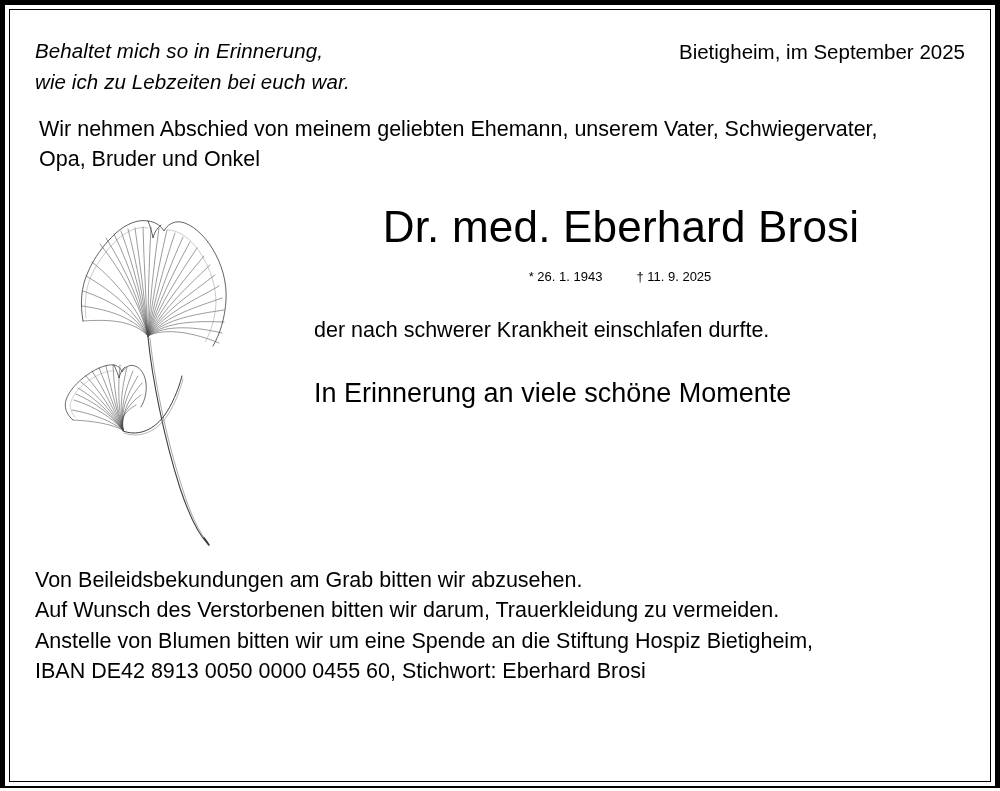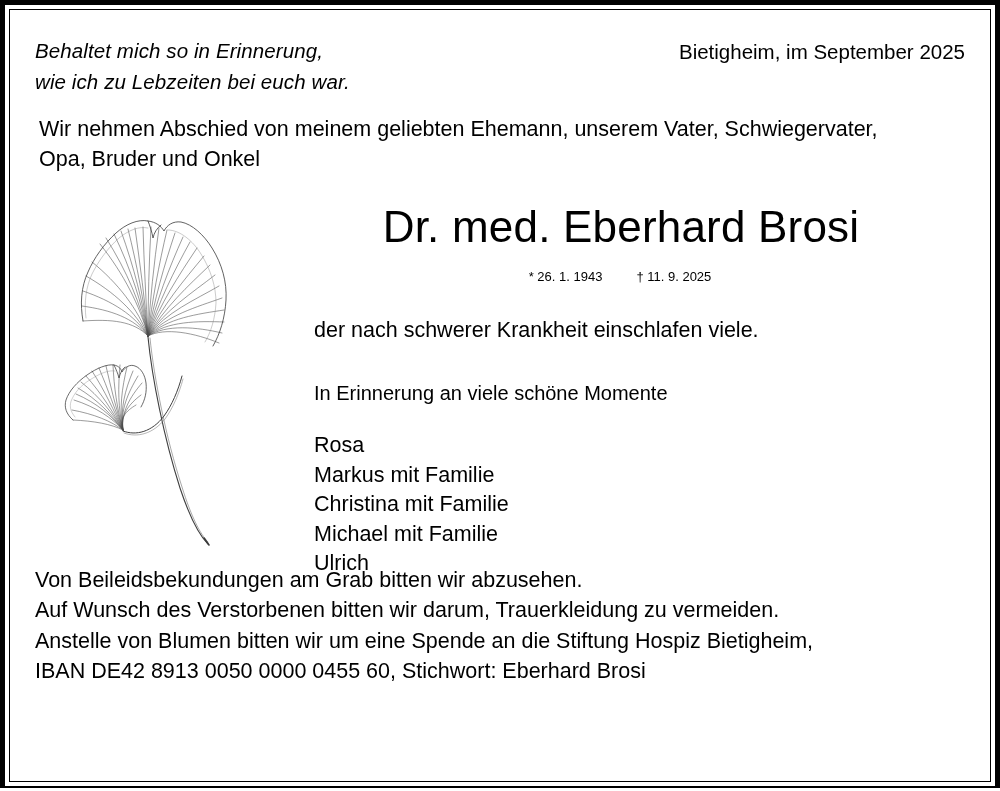--- a/index.html
+++ b/index.html
@@ -110,21 +110,21 @@
 
   .passing-line {
     margin-top: 25px;
     font-size: 21.5px;
     line-height: 30px;
     margin-left: 11px;
   }
 
   .memory-line {
     margin-top: 33px;
-    font-size: 20px;
+    font-size: 27px;
     line-height: 30px;
     margin-left: 11px;
   }
 
   .survivors {
     margin-top: 23px;
     margin-left: 11px;
     font-size: 21.5px;
     line-height: 29.5px;
   }
@@ -308,31 +308,24 @@
   </div>
 
   <div class="center-col">
 
     <div class="deceased-name">Dr. med. Eberhard Brosi</div>
 
     <div class="life-dates">
       <span>* 26. 1. 1943</span><span class="date-gap"></span><span>† 11. 9. 2025</span>
     </div>
 
-    <div class="passing-line">der nach schwerer Krankheit einschlafen viele.</div>
+    <div class="passing-line">der nach schwerer Krankheit einschlafen durfte.</div>
 
     <div class="memory-line">In Erinnerung an viele schöne Momente</div>
 
-    <div class="survivors">
-      <div>Rosa</div>
-      <div>Markus mit Familie</div>
-      <div>Christina mit Familie</div>
-      <div>Michael mit Familie</div>
-      <div>Ulrich</div>
-    </div>
   </div>
 
   <div class="bottom-block">
     <div class="para">Von Beileidsbekundungen am Grab bitten wir abzusehen.
 Auf Wunsch des Verstorbenen bitten wir darum, Trauerkleidung zu vermeiden.</div>
     <div class="para">Anstelle von Blumen bitten wir um eine Spende an die Stiftung Hospiz Bietigheim,
 IBAN DE42 8913 0050 0000 0455 60, Stichwort: Eberhard Brosi</div>
   </div>
 
 </div>

